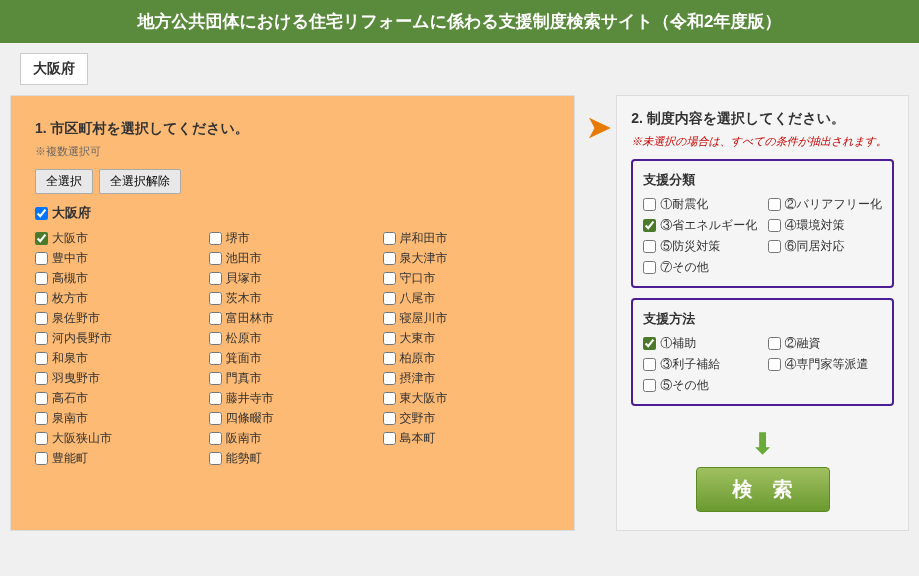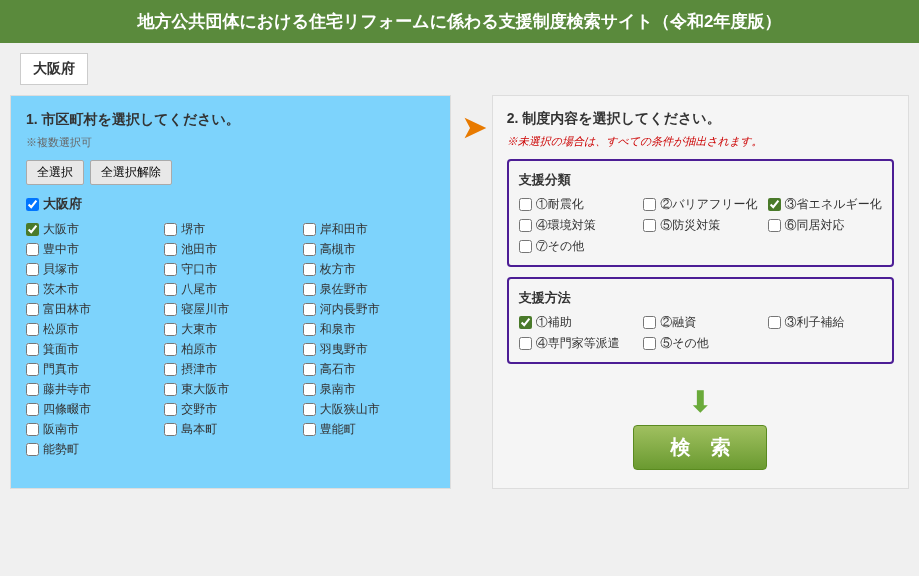--- a/index.html
+++ b/index.html
@@ -15,23 +15,23 @@
     }
 
     .main-area {
       display: flex;
       margin: 0 10px 10px 10px;
       gap: 10px;
     }
 
     .left-panel {
       flex: 1;
-      background: #7dd3fc;
+      background: #fdba74;
       border: 1px solid #ddd;
-      padding: 15px;
+      padding: 24px;
     }
 
     .right-panel {
       flex: 1;
       background: #f5f5f5;
       border: 1px solid #ddd;
       padding: 14px;
       position: relative;
     }
 
@@ -106,21 +106,21 @@
     }
 
     .support-section-title {
       font-weight: bold;
       font-size: 13px;
       margin-bottom: 7px;
     }
 
     .support-grid {
       display: grid;
-      grid-template-columns: 1fr 1fr 1fr;
+      grid-template-columns: 1fr 1fr;
       gap: 4px 10px;
     }
 
     .support-item {
       display: flex;
       align-items: center;
       gap: 4px;
       font-size: 12px;
     }
 
@@ -209,20 +209,24 @@
         <div class="city-item">
           <input type="checkbox" style="">
           <span>豊中市</span>
         </div>
         <div class="city-item">
           <input type="checkbox" style="">
           <span>池田市</span>
         </div>
         <div class="city-item">
           <input type="checkbox" style="">
+          <span>泉大津市</span>
+        </div>
+        <div class="city-item">
+          <input type="checkbox" style="">
           <span>高槻市</span>
         </div>
         <div class="city-item">
           <input type="checkbox" style="">
           <span>貝塚市</span>
         </div>
         <div class="city-item">
           <input type="checkbox" style="">
           <span>守口市</span>
         </div>

